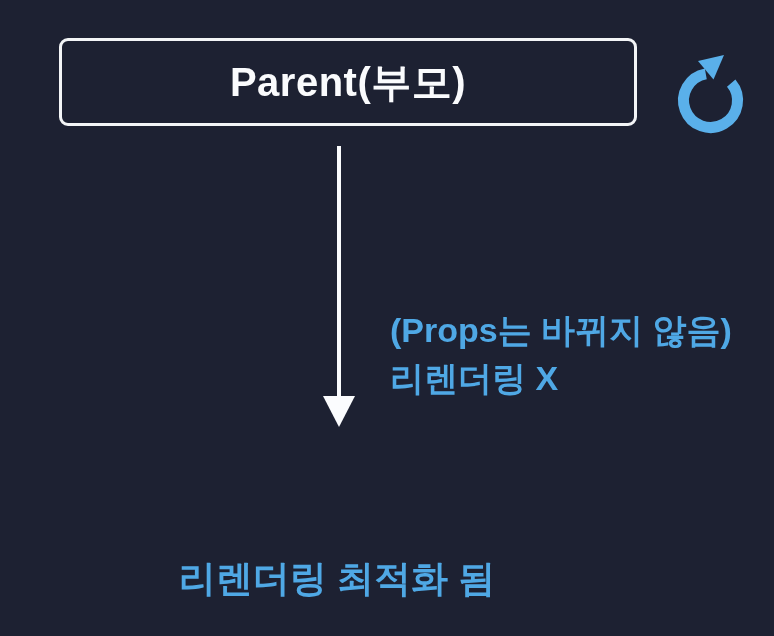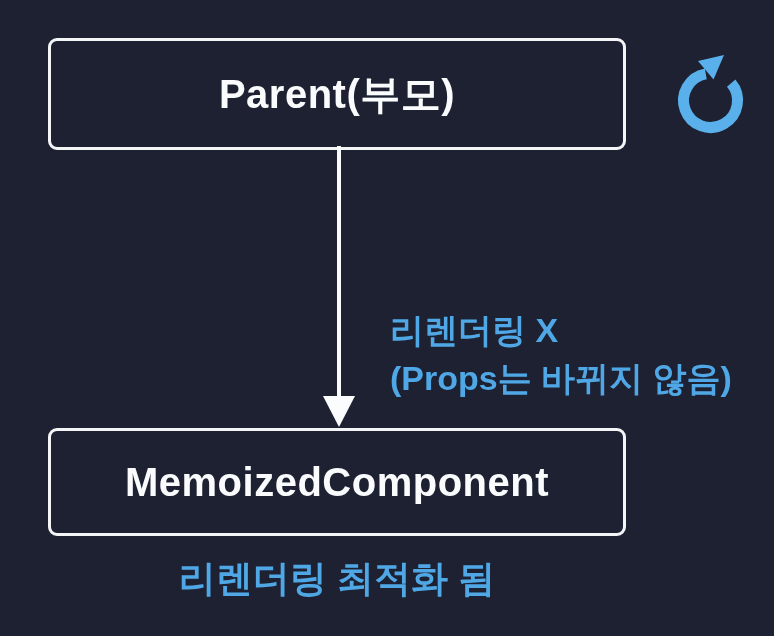--- a/index.html
+++ b/index.html
@@ -24,21 +24,21 @@
     left:48px;width:578px;
     border:3px solid var(--box-border);
     border-radius:9px;
     display:flex;align-items:center;justify-content:center;
     color:var(--box-text);
     font-size:40px;font-weight:700;
     letter-spacing:0.5px;
     background:transparent;
     box-sizing:border-box;
   }
-  .parent-box{top:38px;height:112px;}
+  .parent-box{top:38px;height:88px;margin-left:11px;}
   .memo-box{top:428px;height:108px;}
   .refresh-svg{position:absolute;left:666px;top:50px;width:90px;height:95px;}
   .refresh-arc{fill:none;stroke:var(--icon-blue);stroke-width:11;}
   .refresh-head{fill:var(--icon-blue);}
   .flow-line{
     position:absolute;left:337px;top:146px;
     width:4px;height:251px;
     background:var(--arrow-white);
   }
   .flow-head{
@@ -74,23 +74,20 @@
 
   <svg class="refresh-svg" viewBox="0 0 90 95" aria-hidden="true">
     <path class="refresh-arc" d="M 65.2 33.1 A 27 27 0 1 1 39.8 23.9"></path>
     <polygon class="refresh-head" points="58,5 47.5,29.5 32,11"></polygon>
   </svg>
 
   <div class="flow-line"></div>
   <div class="flow-head"></div>
 
   <div class="annotation">
+    <div>(Props는 바뀌지 않음)</div>
     <div>리렌더링 X</div>
-    <div>(Props는 바뀌지 않음)</div>
   </div>
 
-  <div class="node-box memo-box">
-    <span>MemoizedComponent</span>
-  </div>
 
   <div class="caption">리렌더링 최적화 됨</div>
 
 </div>
 
 </body></html>

